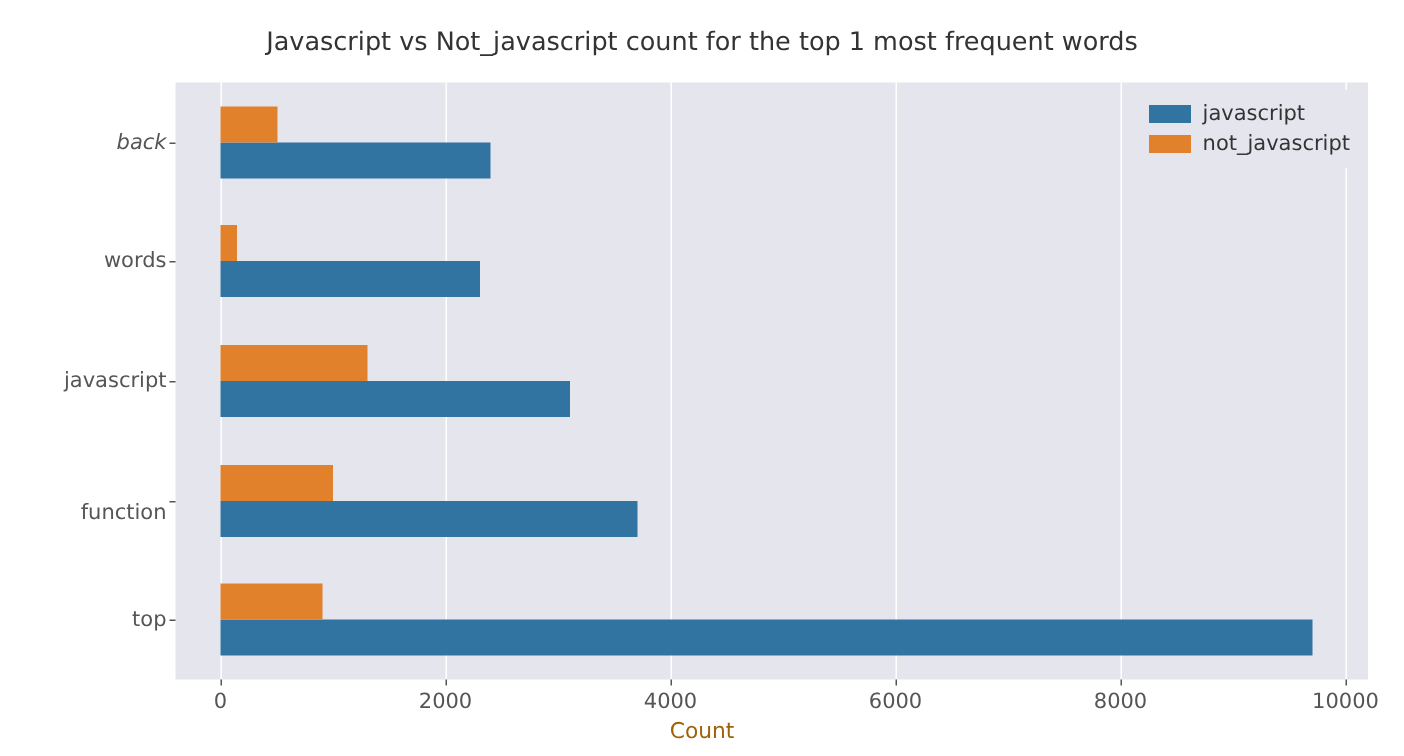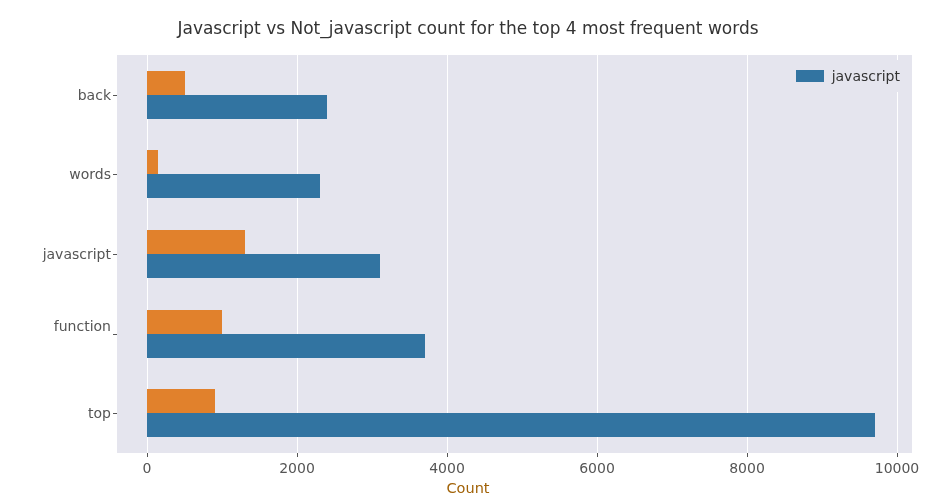--- a/index.html
+++ b/index.html
@@ -102,21 +102,21 @@
     height: 12px;
   }
   .legend-swatch.js { background: #3274A1; }
   .legend-swatch.nj { background: #E1812C; }
 </style>
 </head>
 <body>
 
 <div class="chart-wrap">
 
-  <div class="title">Javascript vs Not_javascript count for the top 4 most frequent words</div>
+  <div class="title">Javascript vs Not_javascript count for the top 1 most frequent words</div>
 
   <div class="plot-area">
 
   <div class="grid-v" style="left: 30px;"></div>
       <div class="grid-v" style="left: 180px;"></div>
       <div class="grid-v" style="left: 330px;"></div>
       <div class="grid-v" style="left: 480px;"></div>
       <div class="grid-v" style="left: 630px;"></div>
       <div class="grid-v" style="left: 780px;"></div>
       <div class="bar js" style="left: 30px; width: 727.5px; top: 358.2px; height: 24px;"></div>
@@ -129,39 +129,43 @@
       <div class="bar nj" style="left: 30px; width: 11.25px; top: 95.4px; height: 24px;"></div>
       <div class="bar js" style="left: 30px; width: 180px; top: 39.8px; height: 24px;"></div>
       <div class="bar nj" style="left: 30px; width: 37.5px; top: 15.8px; height: 24px;"></div>
     </div>
 
   <div class="legend">
     <div class="legend-row">
       <div class="legend-swatch js"></div>
       <span>javascript</span>
     </div>
+    <div class="legend-row">
+      <div class="legend-swatch nj"></div>
+      <span>not_javascript</span>
+    </div>
   </div>
 
   <div class="xlabel">Count</div>
 
 <div class="xtick-mark" style="left: 147px;"></div>
     <div class="xtick" style="left: 147px;">0</div>
     <div class="xtick-mark" style="left: 297px;"></div>
     <div class="xtick" style="left: 297px; text-align: center;">2000</div>
     <div class="xtick-mark" style="left: 447px;"></div>
     <div class="xtick" style="left: 447px;">4000</div>
     <div class="xtick-mark" style="left: 597px;"></div>
     <div class="xtick" style="left: 597px;">6000</div>
     <div class="xtick-mark" style="left: 747px;"></div>
     <div class="xtick" style="left: 747px;">8000</div>
     <div class="xtick-mark" style="left: 897px;"></div>
     <div class="xtick" style="left: 897px;">10000</div>
     <div class="ytick" style="top: 413.2px;">top</div>
     <div class="ytick-mark" style="top: 413.2px;"></div>
-    <div class="ytick" style="top: 326px;">function</div>
+    <div class="ytick" style="top: 342px;">function</div>
     <div class="ytick-mark" style="top: 333.6px;"></div>
     <div class="ytick" style="top: 254px;">javascript</div>
     <div class="ytick-mark" style="top: 254px;"></div>
     <div class="ytick" style="top: 174.4px;">words</div>
     <div class="ytick-mark" style="top: 174.4px;"></div>
-    <div class="ytick" style="top: 94.8px;">back</div>
+    <div class="ytick" style="top: 94.8px; font-style: italic;">back</div>
     <div class="ytick-mark" style="top: 94.8px;"></div>
   </div>
 
 </body></html>

